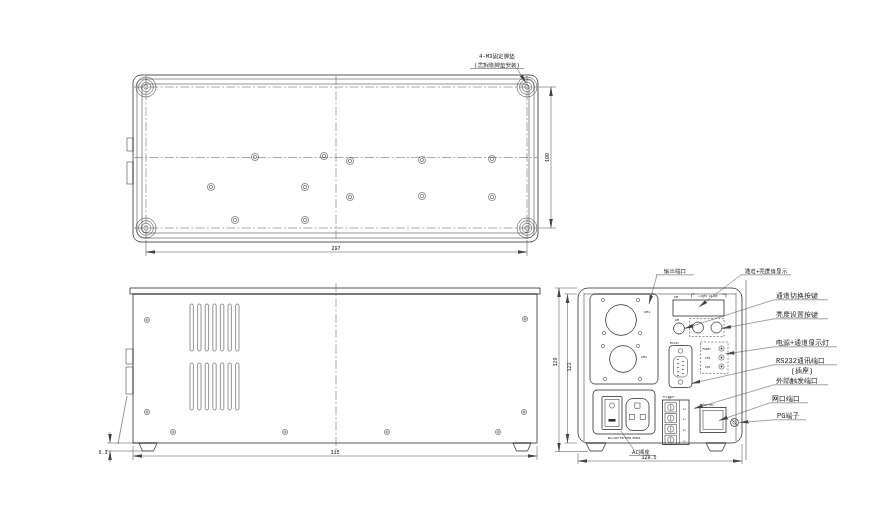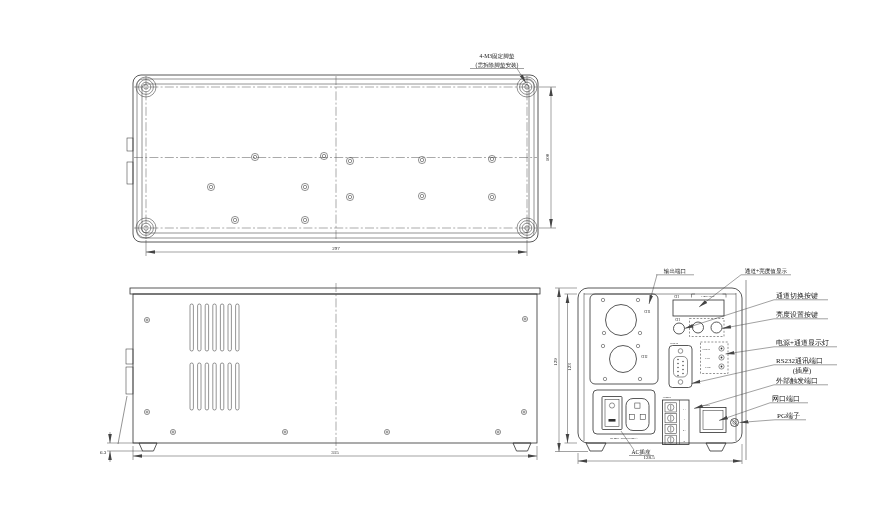--- a/index.html
+++ b/index.html
@@ -1,17 +1,17 @@
 <!DOCTYPE html>
 <html><head>
 <meta charset="utf-8">
 <style>
   html,body{margin:0;padding:0;background:#ffffff;}
   .stage{position:relative;width:888px;height:522px;background:#ffffff;overflow:hidden;
-         font-family:Liberation Serif, serif;}
+         font-family:Liberation Mono, monospace;}
   svg{display:block;}
   .ln{stroke:#2f2f2f;stroke-width:0.8;fill:none;}
   .thin{stroke:#3a3a3a;stroke-width:0.55;fill:none;}
   .cl{stroke:#555;stroke-width:0.5;fill:none;stroke-dasharray:9 2.2 2 2.2;}
   .dash{stroke:#3a3a3a;stroke-width:0.55;fill:none;stroke-dasharray:2 1.6;}
   .dim{stroke:#444;stroke-width:0.5;fill:none;}
   text{fill:#141414;}
   .t-cn{font-size:7px;}
   .t-cn-s{font-size:5.6px;}
   .t-dim{font-size:5px;}

